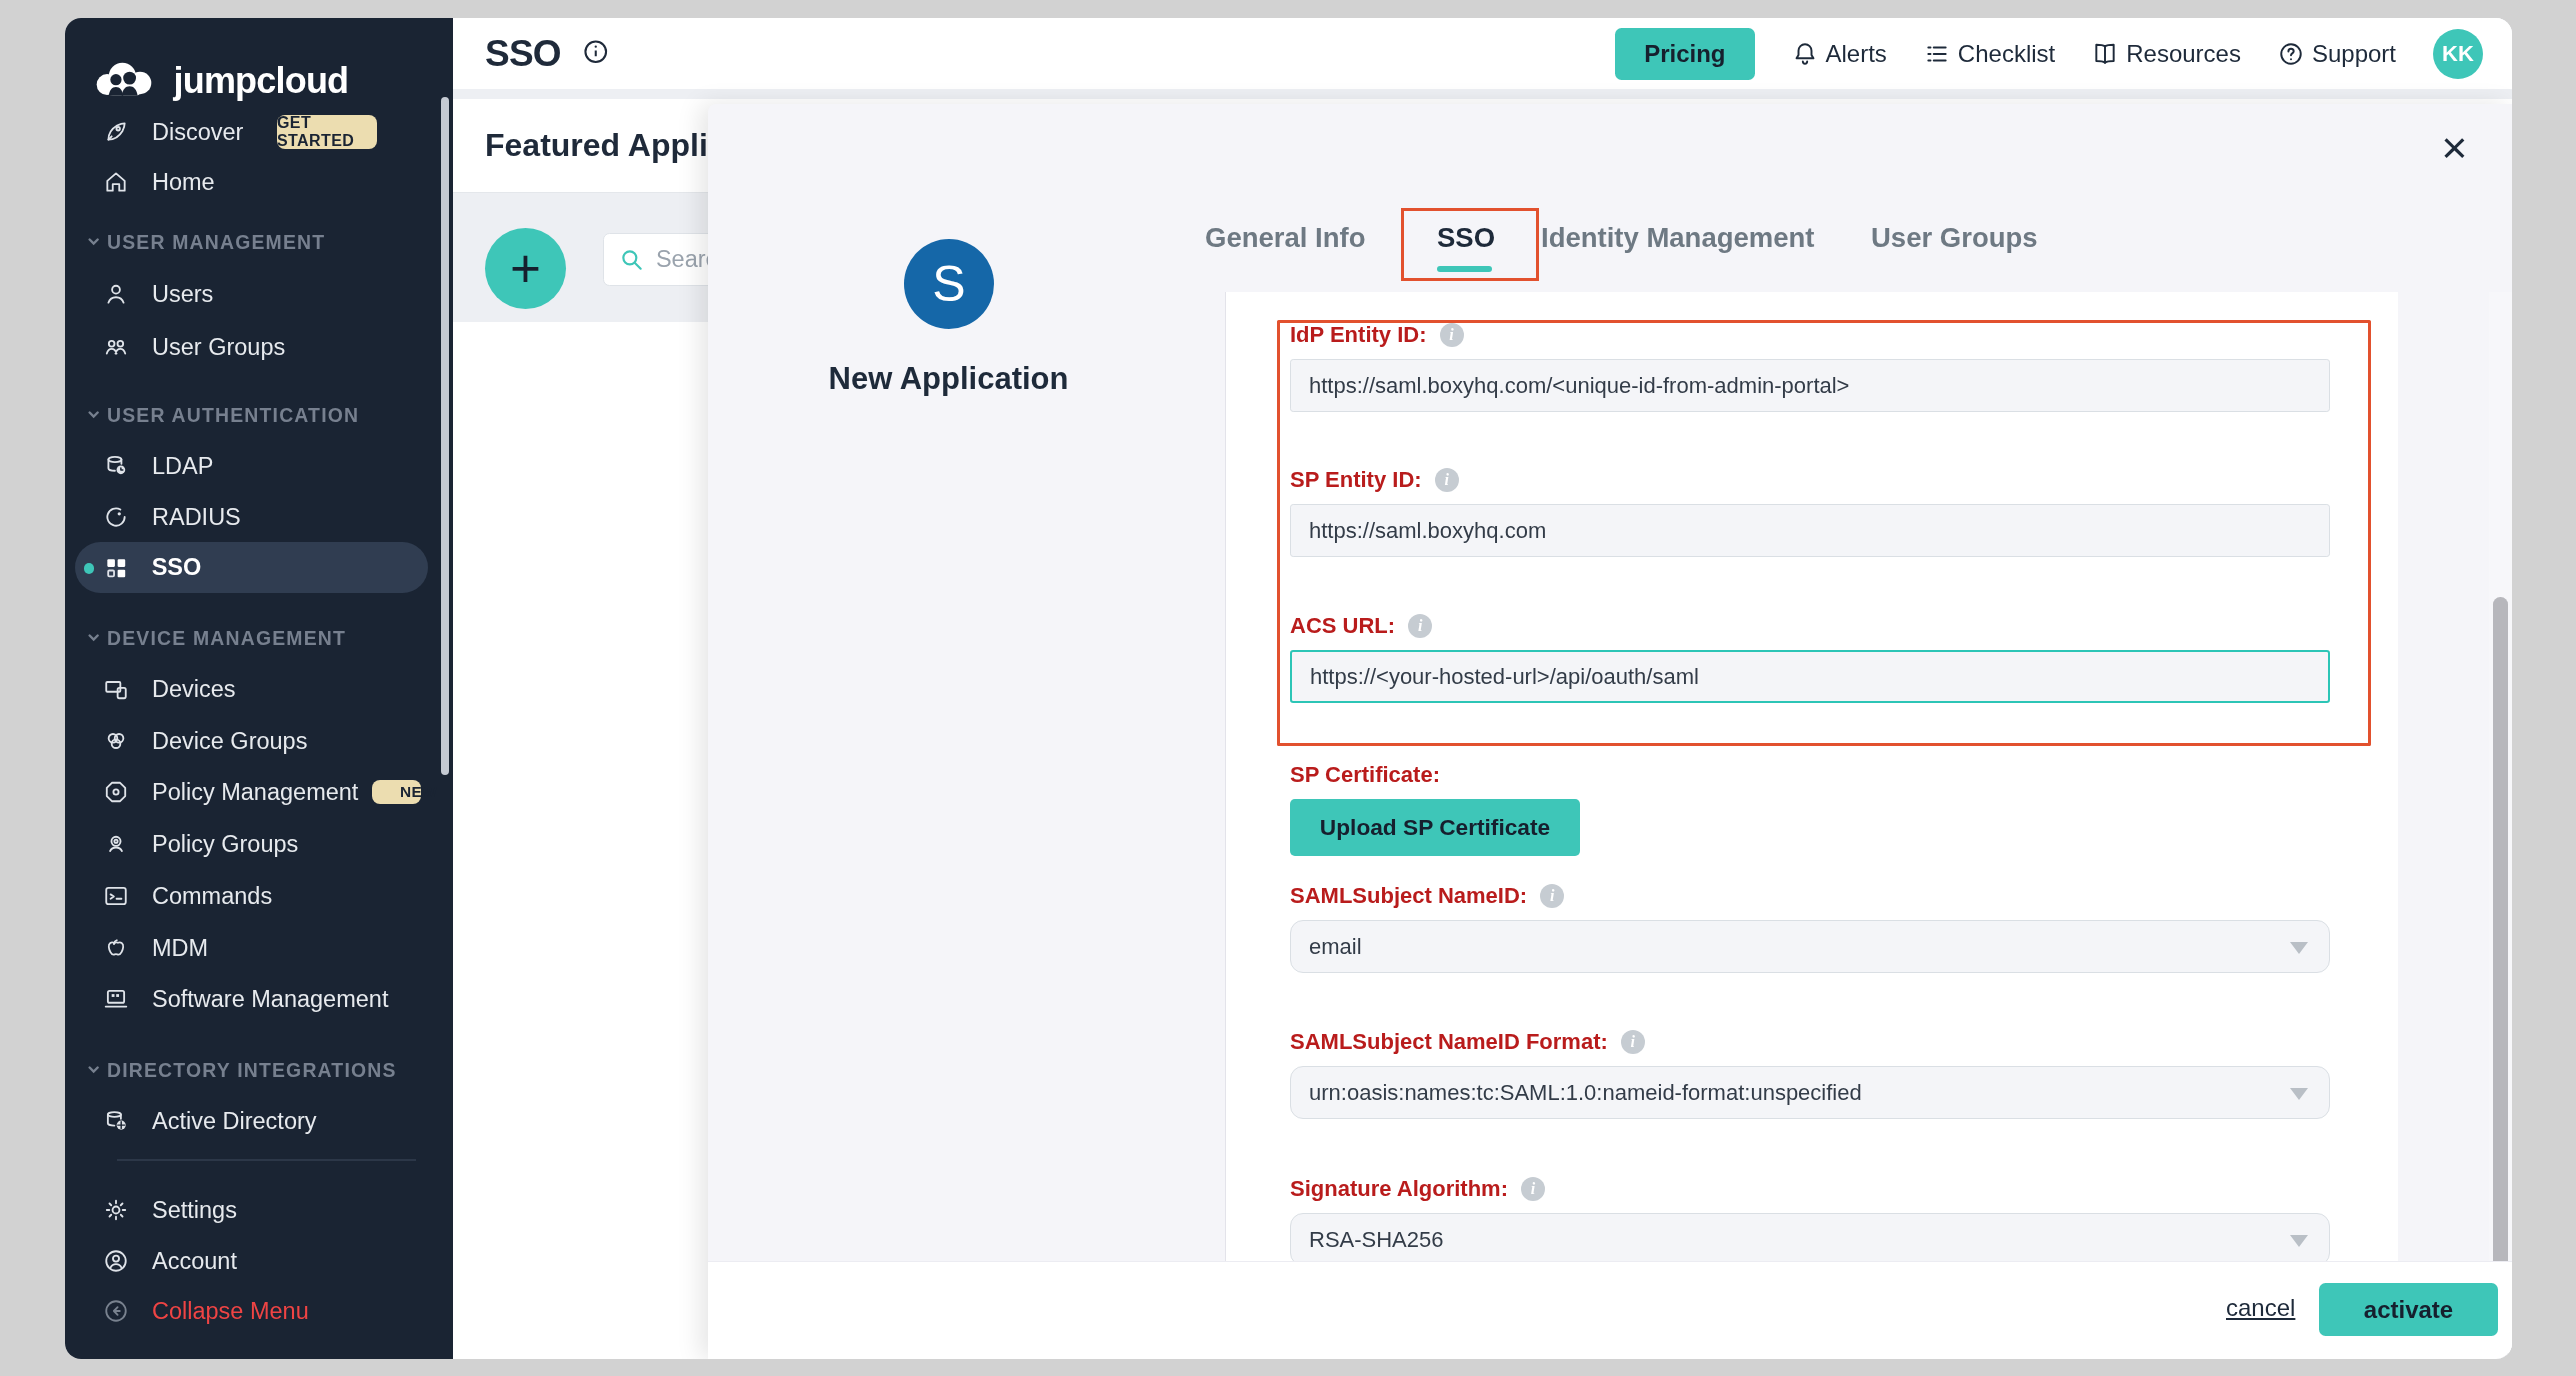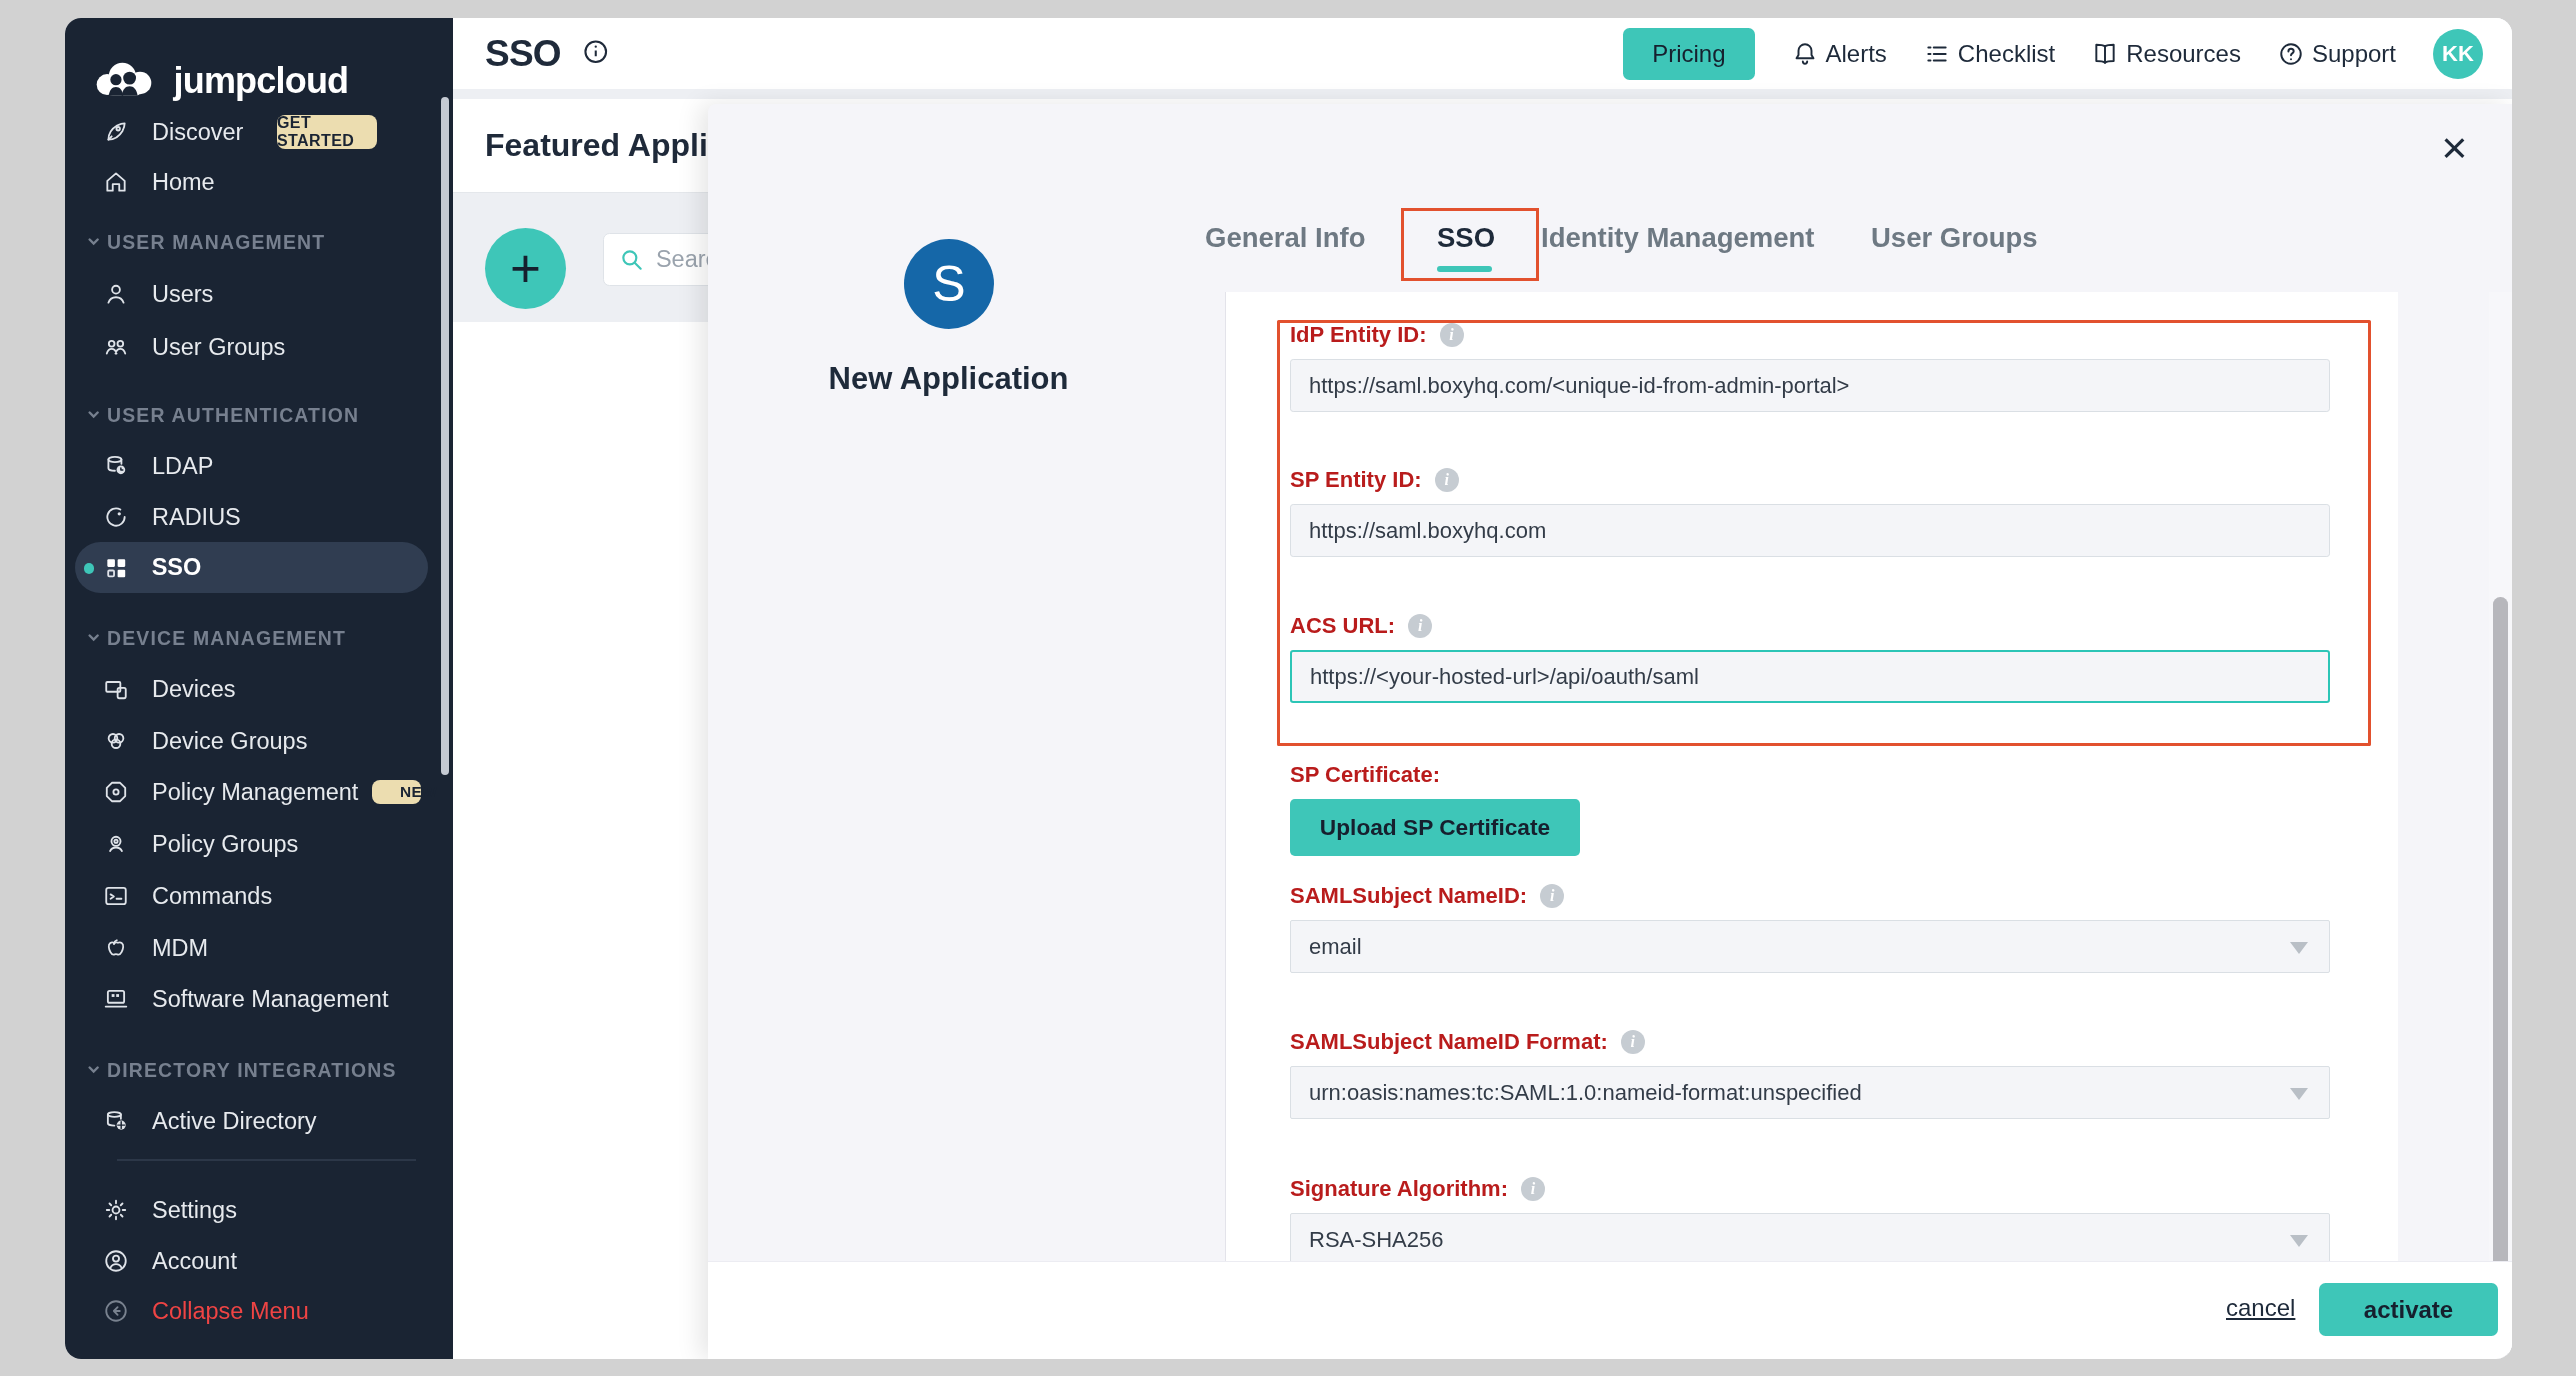--- a/index.html
+++ b/index.html
@@ -27,21 +27,21 @@
   .icn svg { stroke:#dfe3e9; fill:none; stroke-width:1.7; stroke-linecap:round; stroke-linejoin:round; width:100%; height:100%; }
   .shead svg { stroke:#77808f; fill:none; stroke-width:2.4; stroke-linecap:round; }
 
   
   .main { position:absolute; left:388px; top:0; right:0; bottom:0; background:#edeff3; }
   .topbar { position:absolute; left:0; top:0; right:0; height:71px; background:#ffffff; z-index:2; }
   .title-wrap { position:absolute; left:32px; top:14.6px; display:flex; align-items:center; gap:21px; }
   .page-title { color:#1f2a3a; font-size:37px; font-weight:bold; letter-spacing:-0.8px; }
   .tinfo svg { width:27.5px; height:27.5px; stroke:#1f2a3a; fill:none; stroke-width:1.8; }
   .topnav { position:absolute; right:29px; top:8px; height:55px; display:flex; align-items:center; gap:37px; }
-  .pricing-btn { background:#3ec6b8; color:#16202e; font-size:24px; font-weight:normal; border:none; border-radius:6.5px; height:52px; padding:0 29px; cursor:pointer; }
+  .pricing-btn { background:#3ec6b8; color:#16202e; font-size:24px; font-weight:bold; border:none; border-radius:6.5px; height:52px; padding:0 29px; cursor:pointer; }
   .navitem { display:flex; align-items:center; gap:8px; color:#1e2a3a; font-size:24px; font-weight:500; cursor:pointer; }
   .navitem svg { width:26px; height:26px; stroke:#1e2a3a; fill:none; stroke-width:1.8; stroke-linecap:round; stroke-linejoin:round; }
   .avatar { width:50px; height:50px; border-radius:50%; background:#3ec6b8; color:#ffffff; font-size:22px; font-weight:bold; display:flex; align-items:center; justify-content:center; cursor:pointer; }
 
   .band-featured { position:absolute; left:0; top:81px; right:0; height:94px; background:#ffffff; border-bottom:1.6px solid #e4e7eb; display:flex; align-items:center; padding-left:32px; }
   .featured-title { color:#1f2a3a; font-size:32px; font-weight:bold; white-space:nowrap; }
   .band-toolbar { position:absolute; left:0; top:176px; right:0; height:128px; background:#edeff3; }
   .plus-btn { position:absolute; left:32px; top:34px; width:81px; height:81px; border-radius:50%; background:#3ec6b8; border:none; color:#16202e; font-size:53px; font-weight:500; line-height:73px; cursor:pointer; }
   .search-box { position:absolute; left:150px; top:39px; width:324px; height:53px; background:#ffffff; border:1.6px solid #dfe3e8; border-radius:6.5px; display:flex; align-items:center; padding-left:14.6px; gap:11.3px; }
   .search-box svg { width:26px; height:26px; stroke:#3ec6b8; fill:none; stroke-width:2; stroke-linecap:round; }
@@ -59,21 +59,21 @@
   .tab-annotation { position:absolute; left:693px; top:104px; width:138px; height:73px; border:3.2px solid #e2512e; background:transparent; }
 
   .form-panel { position:absolute; left:517px; top:188px; width:1173px; height:970px; background:#ffffff; border-left:0.8px solid #e3e3ea; }
   .fields-annotation { position:absolute; left:569px; top:216px; width:1094px; height:426px; border:3.2px solid #e2512e; border-radius:1.6px; z-index:8; pointer-events:none; }
   .fgroup { position:absolute; left:582px; width:1040px; z-index:7; }
   .flabel-row { display:flex; align-items:center; gap:13px; margin-bottom:11.3px; }
   .flabel { color:#b91c1c; font-size:22px; font-weight:bold; white-space:nowrap; }
   .iinfo { width:24px; height:24px; border-radius:50%; background:#c6ccd2; color:#ffffff; font-size:16px; font-style:italic; font-weight:bold; font-family:"Liberation Serif", serif; display:flex; align-items:center; justify-content:center; }
   .finput { width:1040px; height:53px; background:#f4f5f8; border:1.6px solid #dadfe4; border-radius:3.2px; color:#333c48; font-size:22px; padding:0 18px; font-family:"Liberation Sans", sans-serif; }
   .finput.focus-teal { border:2.4px solid #2cc5b6; }
-  .fselect { position:relative; width:1040px; height:53px; background:#f4f5f8; border:1.6px solid #dadfe4; border-radius:2px; display:flex; align-items:center; padding:0 18px; cursor:pointer; }
+  .fselect { position:relative; width:1040px; height:53px; background:#f4f5f8; border:1.6px solid #dadfe4; border-radius:13px; display:flex; align-items:center; padding:0 18px; cursor:pointer; }
   .fselect .sval { color:#333c48; font-size:22px; white-space:nowrap; }
   .caret { position:absolute; right:21px; top:21px; width:0; height:0; border-left:9px solid transparent; border-right:9px solid transparent; border-top:12px solid #b9bfc6; }
   .upload-btn { width:290px; height:57px; background:#3ec6b8; border:none; border-radius:4.9px; color:#16202e; font-size:22.7px; font-weight:bold; cursor:pointer; }
 
   .modal-footer { position:absolute; left:0; bottom:0; right:0; height:98px; background:#ffffff; border-top:0.8px solid #ececf2; z-index:9; }
   .cancel-link { position:absolute; left:1518px; top:32px; color:#1e2a3a; font-size:24px; text-decoration:underline; cursor:pointer; background:none; border:none; }
   .activate-btn { position:absolute; left:1611px; top:21px; width:179px; height:53px; background:#3ec6b8; border:none; border-radius:6.5px; color:#16202e; font-size:24px; font-weight:bold; cursor:pointer; }
 
   .mscroll-track { position:absolute; right:0px; top:188px; width:23.5px; height:970px; background:#f7f7fa; }
   .mscroll-thumb { position:absolute; right:4px; top:305px; width:14.6px; height:839px; border-radius:7.3px; background:#b7b7bc; }

